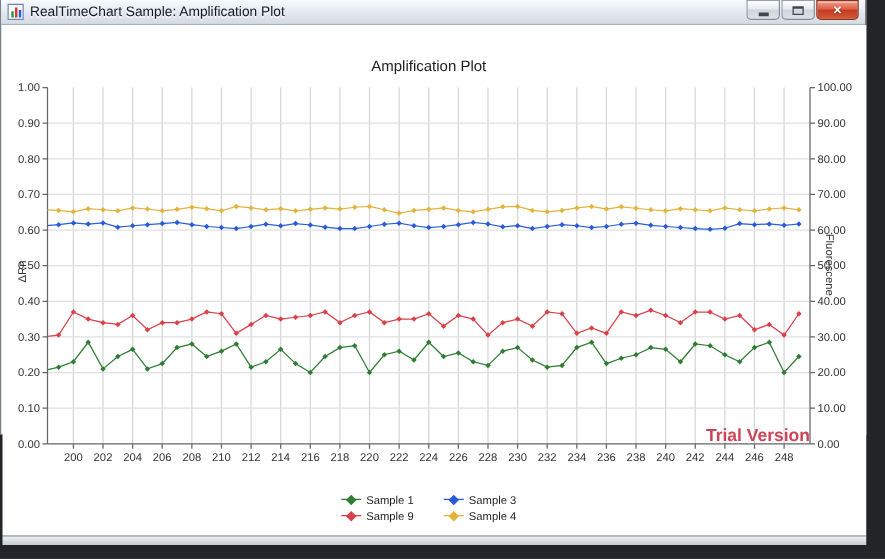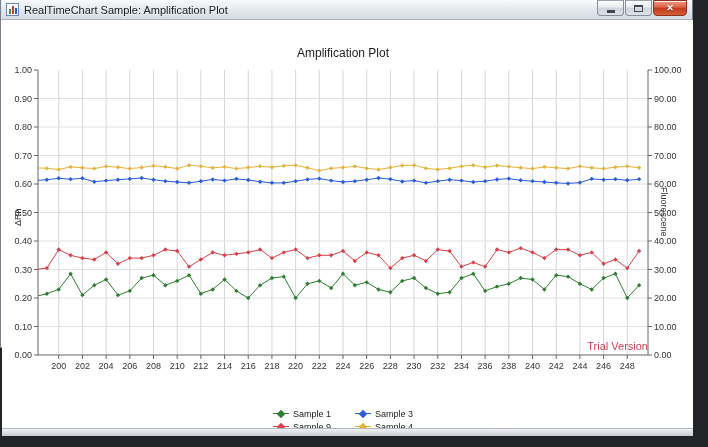--- a/index.html
+++ b/index.html
@@ -58,22 +58,22 @@
     border-top:1px solid #b3b8bf;
   }
   #chart-svg { position:absolute; left:0; top:0; }
   #chart-svg text { font-family:"Liberation Sans", sans-serif; font-size:9px; fill:#333; }
   .chart-title { position:absolute; left:36px; top:26px; width:610px; text-align:center; font-size:12px; color:#1d1d1d; }
   .ylab-left  { position:absolute; left:11px; top:206px; font-size:9px; color:#333; white-space:nowrap;
                 transform:rotate(-90deg); transform-origin:top left; }
   .ylab-right { position:absolute; left:667px; top:167px; font-size:9px; color:#333; white-space:nowrap;
                 transform:rotate(90deg); transform-origin:top left; }
   .xaxis-title { position:absolute; left:36px; top:349px; width:610px; text-align:center; font-size:9px; color:#333; }
-  .trial-text  { position:absolute; left:36px; top:320px; width:610px; text-align:right; font-size:11px; }
-  .legend { position:absolute; left:36px; top:387px; width:610px; display:flex; justify-content:center; }
+  .trial-text  { position:absolute; left:36px; top:320px; width:610px; text-align:right; font-size:14px;font-weight:bold; }
+  .legend { position:absolute; left:36px; top:373px; width:610px; display:flex; justify-content:center; }
   .legend-grid { display:grid; grid-auto-flow:column; grid-template-rows:repeat(2, 13px); column-gap:24px; }
   .legend-item { display:flex; align-items:center; font-size:9px; color:#222; }
   .legend-marker { position:relative; width:16px; height:9px; margin-right:4px; flex:0 0 auto; }
   .legend-marker .lm-line { position:absolute; left:0; top:4px; width:16px; height:1px; }
   .legend-marker .lm-diamond { position:absolute; left:5px; top:1.5px; width:6px; height:6px; transform:rotate(45deg); }
 </style>
 </head>
 <body>
 
 <div class="stage">

